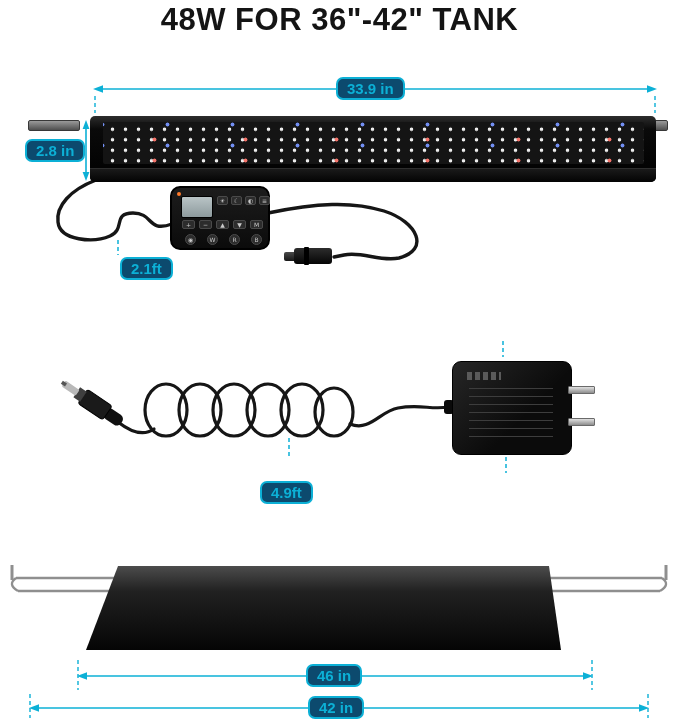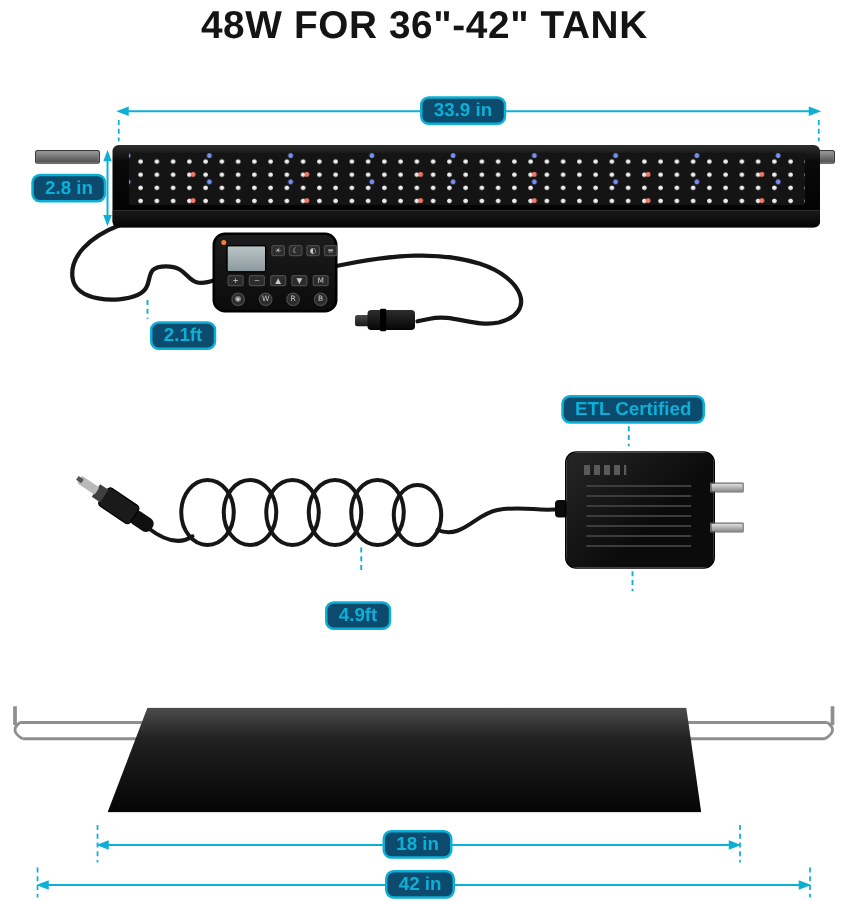--- a/index.html
+++ b/index.html
@@ -190,18 +190,17 @@
     </div>
     <div class="prong" id="prong-top"></div>
     <div class="prong" id="prong-bottom"></div>
   </div>
 
   <div id="bracket"></div>
 
   <div class="badge" id="b-len">33.9 in</div>
   <div class="badge" id="b-depth">2.8 in</div>
   <div class="badge" id="b-ctrl">2.1ft</div>
-  <div class="badge" id="b-etl">ETL Certified</div>
   <div class="badge" id="b-pwr">4.9ft</div>
-  <div class="badge" id="b-36">18 in</div>
+  <div class="badge" id="b-36">46 in</div>
   <div class="badge" id="b-42">42 in</div>
 
 </div>
 
 </body></html>

